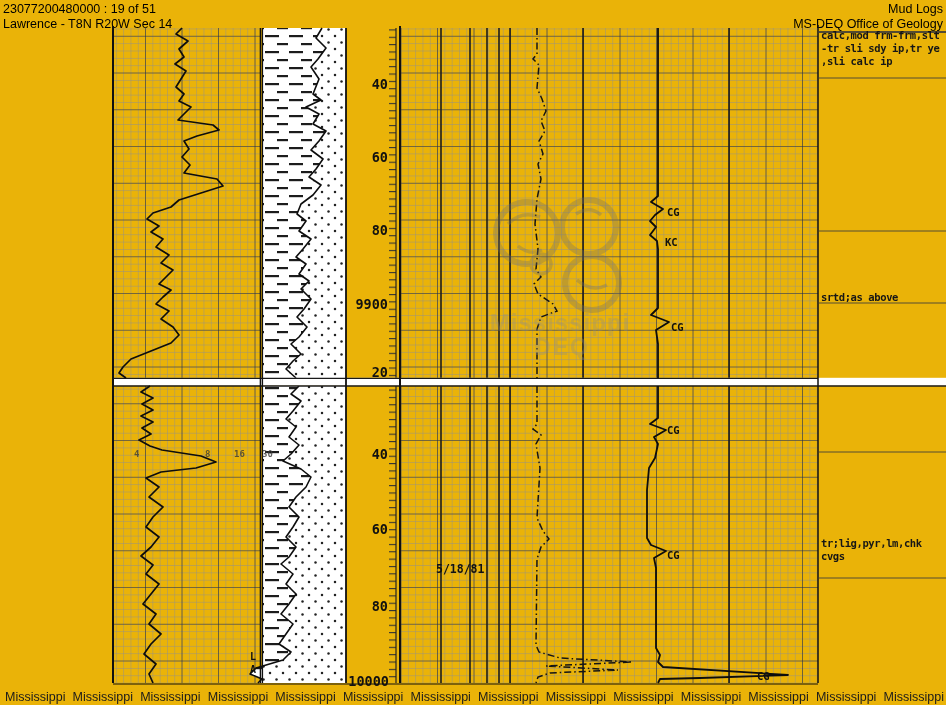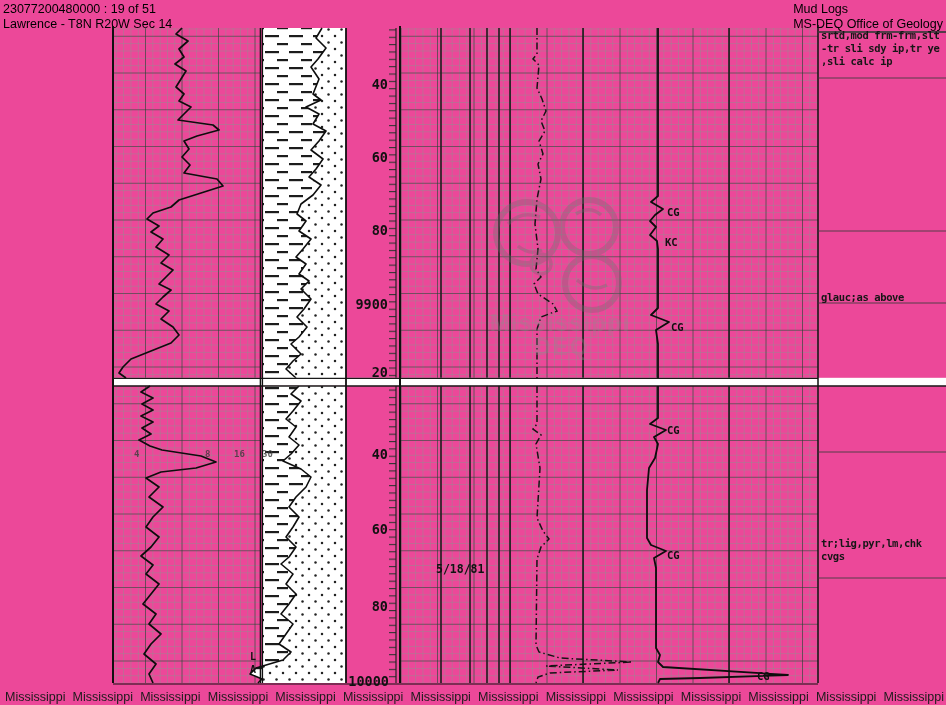--- a/index.html
+++ b/index.html
@@ -1,19 +1,19 @@
 <!DOCTYPE html>
 <html><head>
 <meta charset="utf-8">
 <style>
   html,body{margin:0;padding:0;background:#fff;}
-  .page{position:relative;width:946px;height:705px;background:#ec4899;
+  .page{position:relative;width:946px;height:705px;background:#eab308;
         font-family:"Liberation Sans",sans-serif;overflow:hidden;}
   .hdr-left{position:absolute;left:3px;top:2px;font-size:12.5px;color:#000;line-height:14.5px;}
-  .hdr-right{position:absolute;right:3px;top:2px;font-size:12.5px;color:#000;line-height:14.5px;}
+  .hdr-right{position:absolute;right:3px;top:2px;font-size:12.5px;color:#000;line-height:14.5px;text-align:right;}
   .anno{position:absolute;left:821px;width:124px;overflow:hidden;
         font-family:"DejaVu Sans Mono",monospace;font-weight:bold;font-size:10.5px;
         line-height:13px;white-space:pre;color:#161616;letter-spacing:-0.4px;}
   .a1{top:29px;} .a2{top:187px;} .a3{top:291px;} .a4{top:388px;} .a5{top:537px;}
   .log-svg{position:absolute;left:0;top:0;}
   svg text{font-family:"DejaVu Sans Mono",monospace;fill:#111;}
   .depthlbl{font-size:13.5px;font-weight:bold;}
   .gaslbl{font-size:10.5px;font-weight:bold;}
   .smallnum{font-size:9px;font-weight:bold;fill:#3a3a3a;opacity:.8;}
   .mark{font-size:10px;font-weight:bold;}
@@ -165,24 +165,24 @@
         <path d="M576,214 q14,-9 25,1"></path>
         <path d="M577,280 q15,13 30,5"></path>
         <path d="M518,246 q12,10 24,4"></path>
         <circle cx="541" cy="264" r="10"></circle>
       </g>
       <text class="wmtext" x="560" y="331" font-size="24" text-anchor="middle" letter-spacing="1">Mississippi</text>
       <text class="wmtext" x="562" y="355" font-size="23" text-anchor="middle" letter-spacing="2">DEQ</text>
     </g>
   </svg>
 
-  <div class="anno a1">srtd,mod frm-frm,slt
+  <div class="anno a1">calc,mod frm-frm,slt
 -tr sli sdy ip,tr ye
 ,sli calc ip</div>
-  <div class="anno a3">glauc;as above</div>
+  <div class="anno a3">srtd;as above</div>
   <div class="anno a5">tr;lig,pyr,lm,chk
 cvgs</div>
 
   <div class="footer">
 
   <span>Mississippi</span>
       <span>Mississippi</span>
       <span>Mississippi</span>
       <span>Mississippi</span>
       <span>Mississippi</span>

